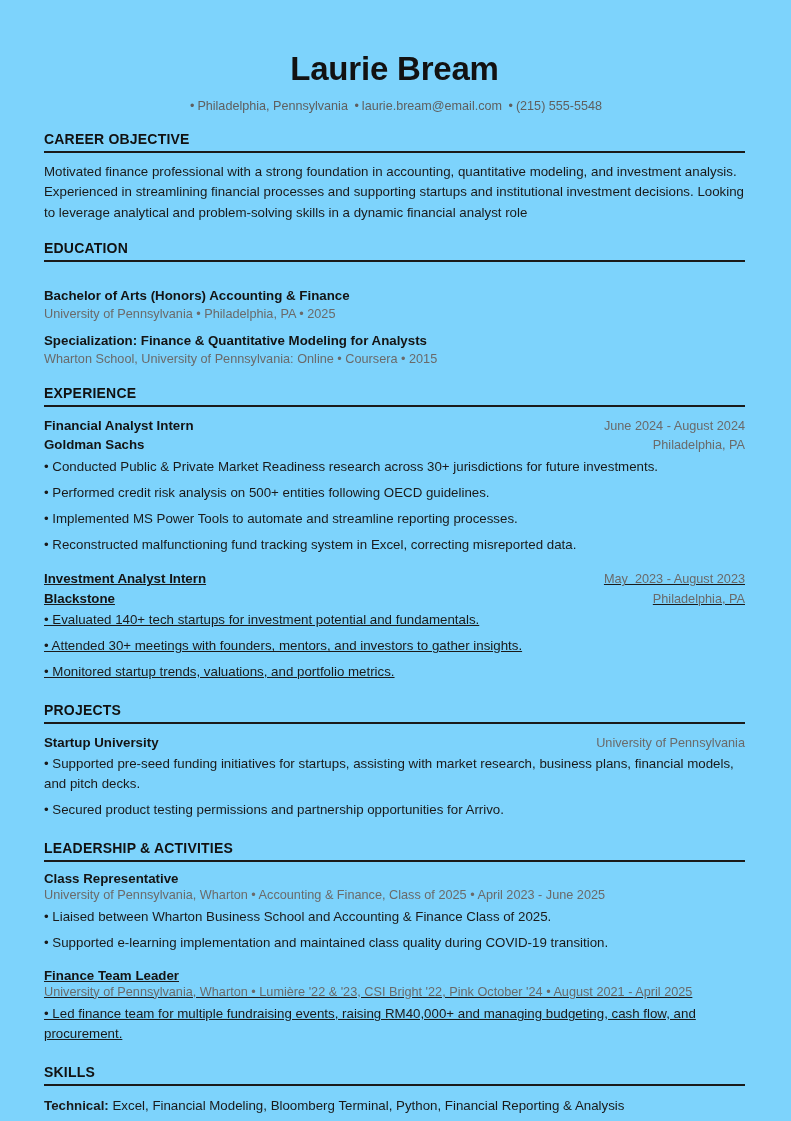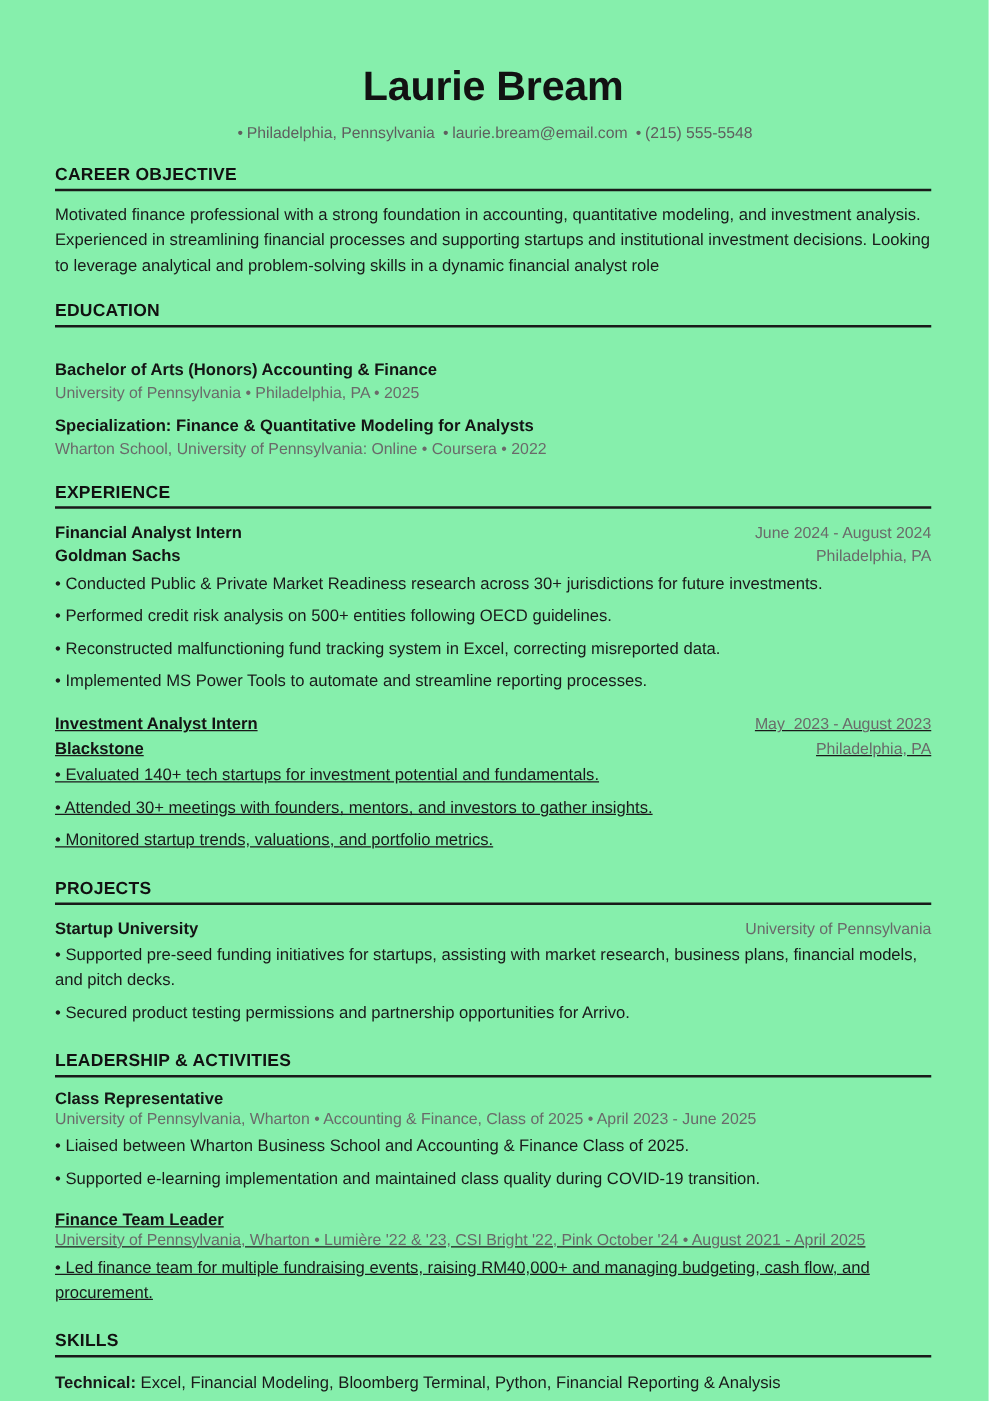--- a/index.html
+++ b/index.html
@@ -13,21 +13,21 @@
     font-family: "Liberation Sans", sans-serif;
     color: #1a1a1a;
     -webkit-font-smoothing: antialiased;
   }
   .page {
     width: 791px;
     height: 1121px;
     box-sizing: border-box;
     padding: 44px 46px 0 44px;
     position: relative;
-    background: #86efac;
+    background: #7dd3fc;
   }
 
   
   .name {
     text-align: center;
     font-size: 33px;
     font-weight: 700;
     letter-spacing: -0.2px;
     line-height: 1.15;
     margin: 6px 0 0 0;
@@ -148,43 +148,43 @@
 
   <div class="section" id="section-education">
     <div class="section-title">EDUCATION</div>
     <div class="section-body">
       <div class="edu-item">
         <div class="edu-degree">Bachelor of Arts (Honors) Accounting &amp; Finance</div>
         <div class="subtitle">University of Pennsylvania • Philadelphia, PA • 2025</div>
       </div>
       <div class="edu-item">
         <div class="edu-degree">Specialization: Finance &amp; Quantitative Modeling for Analysts</div>
-        <div class="subtitle">Wharton School, University of Pennsylvania: Online • Coursera • 2022</div>
+        <div class="subtitle">Wharton School, University of Pennsylvania: Online • Coursera • 2015</div>
       </div>
     </div>
   </div>
 
   <div class="section" id="section-experience">
     <div class="section-title">EXPERIENCE</div>
     <div class="section-body">
 
       <div class="entry">
         <div class="row">
           <div class="row-left">Financial Analyst Intern</div>
           <div class="row-right">June 2024 - August 2024</div>
         </div>
         <div class="row">
           <div class="row-left">Goldman Sachs</div>
           <div class="row-right">Philadelphia, PA</div>
         </div>
         <div class="bullets">
           <p class="bullet">• Conducted Public &amp; Private Market Readiness research across 30+ jurisdictions for future investments.</p>
           <p class="bullet">• Performed credit risk analysis on 500+ entities following OECD guidelines.</p>
+          <p class="bullet">• Implemented MS Power Tools to automate and streamline reporting processes.</p>
           <p class="bullet">• Reconstructed malfunctioning fund tracking system in Excel, correcting misreported data.</p>
-          <p class="bullet">• Implemented MS Power Tools to automate and streamline reporting processes.</p>
         </div>
       </div>
 
       <div class="entry">
         <div class="row">
           <div class="row-left">Investment Analyst Intern</div>
           <div class="row-right">May  2023 - August 2023</div>
         </div>
         <div class="row">
           <div class="row-left">Blackstone</div>

